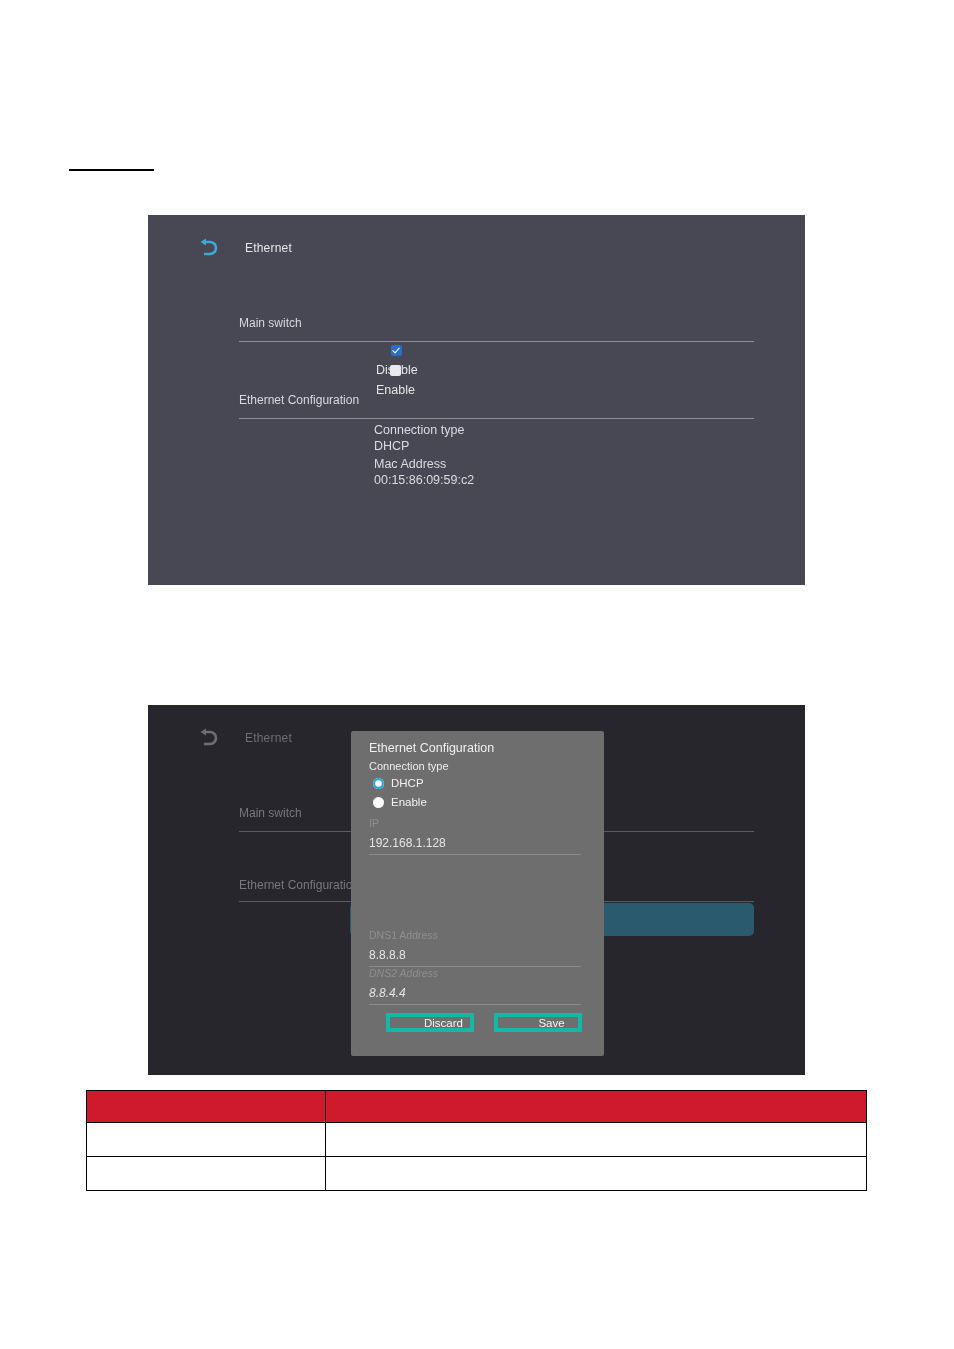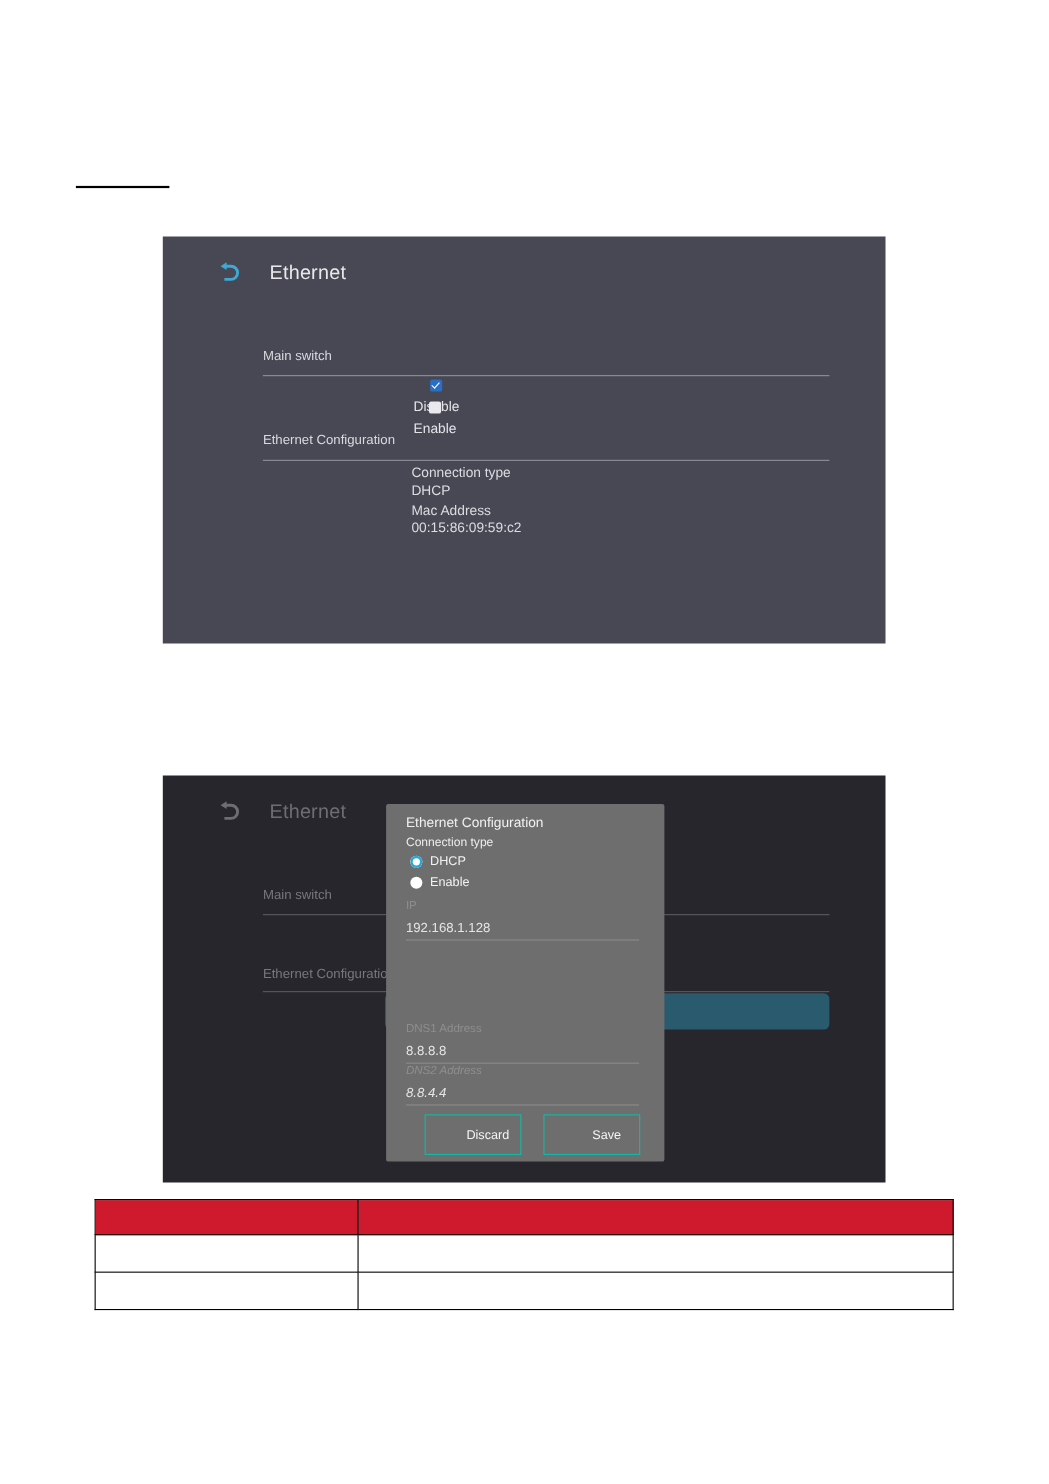--- a/index.html
+++ b/index.html
@@ -39,21 +39,21 @@
     position: absolute;
     left: 47px;
     top: 22px;
     display: flex;
     align-items: center;
     gap: 24px;
   }
   .back-icon svg { display: block; }
   .screen-title {
     color: #e8e8ea;
-    font-size: 18px;
+    font-size: 12px;
     letter-spacing: .2px;
   }
 
   .sec-label {
     position: absolute;
     color: #d9d9dd;
     font-size: 12px;
   }
   .sec-rule {
     position: absolute;
@@ -211,22 +211,22 @@
   }
 
   .dlg-btns {
     position: absolute;
     left: 35px;
     top: 282px;
     display: flex;
   }
   .dlg-btn {
     width: 88px;
-    height: 37px;
-    border: 1px solid #14b8a6;
+    height: 19px;
+    border: 4px solid #14b8a6;
     color: #f4f4f4;
     font-size: 11.5px;
     display: flex;
     align-items: center;
     justify-content: center;
     background: transparent;
     box-sizing: border-box;
     padding-left: 27px;
   }
   .dlg-btn + .dlg-btn { margin-left: 20px; }

